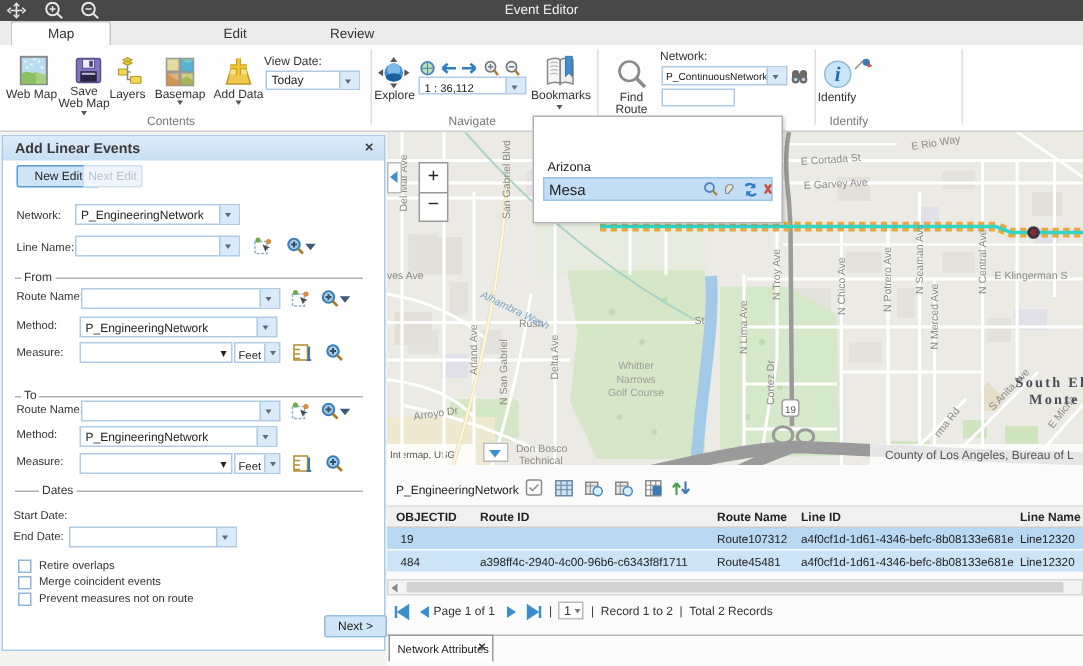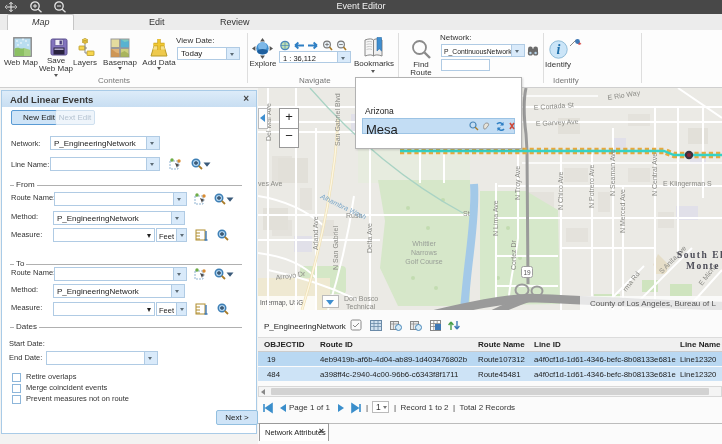--- a/index.html
+++ b/index.html
@@ -53,21 +53,21 @@
         <path d="M29,5 L33,5 M31,3 L31,7" stroke-width="1"></path>
       <circle cx="55" cy="5" r="4.2"></circle>
         <path d="M58.2,8.2 L61.5,11.2"></path>
         <path d="M53,5 L57,5" stroke-width="1"></path>
     </g>
   </svg>
 </div>
 
 <div id="tabbar" class="abs">
   <div class="abs tab-active"></div>
-  <div class="abs tabtext" style="left:32px;font-style:italic;">Map</div>
+  <div class="abs tabtext" style="left:32px;">Map</div>
   <div class="abs tabtext" style="left:149px;">Edit</div>
   <div class="abs tabtext" style="left:220px;">Review</div>
 </div>
 
 <div id="ribbon" class="abs">
 
   <svg class="abs" style="left:13px;top:7px" width="19" height="20" viewBox="0 0 19 20">
     <rect x="0.8" y="0.8" width="17.4" height="18.4" fill="#b9ddf0" stroke="#888" stroke-width="1.4"></rect>
     <path d="M1.5,12 C5,9 8,13 11,11 L11,19 L1.5,19 z" fill="#8cc063"></path>
     <path d="M11,11 L17.5,13 L17.5,19 L11,19 z" fill="#a5cf7e"></path>
@@ -370,21 +370,21 @@
   <div class="abs" style="left:0;top:0px;width:18px;height:19px;font-size:13px;color:#222;text-align:center;">+</div>
   <div class="abs" style="left:0;top:19px;width:18px;height:19px;font-size:13px;color:#222;text-align:center;">−</div>
 </div>
 <div class="abs" style="left:322px;top:295px;width:17px;height:13px;background:#fdfdfd;border:1px solid #bbb;box-sizing:border-box;">
   <div class="abs" style="left:3px;top:4px;border:4.5px solid transparent;border-top:5px solid #3f8fd0;border-bottom:none;"></div>
 </div>
 
 <div class="abs" style="left:355px;top:77px;width:167px;height:72px;background:#fff;border:1px solid #b2b2b2;box-sizing:border-box;box-shadow:1px 1px 2px rgba(0,0,0,0.15);">
   <div class="abs" style="left:9px;top:28px;font-size:8.5px;color:#222;">Arizona</div>
   <div class="abs" style="left:6px;top:40px;width:153px;height:16px;background:#c3ddf4;border:1px solid #9cc3e4;box-sizing:border-box;">
-    <span class="abs" style="left:3px;top:3px;font-size:13px;color:#222;">Mesa</span>
+    <span class="abs" style="left:3px;top:3px;font-size:10px;color:#222;">Mesa</span>
     <svg class="abs" style="left:106px;top:2px" width="46" height="11" viewBox="0 0 46 11">
       <circle cx="4" cy="4" r="3" fill="none" stroke="#4a87b8" stroke-width="1.2"></circle>
         <path d="M6.2,6.2 L9,9" stroke="#a97b28" stroke-width="1.4"></path>
       <path d="M15,8 C14,5 15,2 18,2 C20,2 20,4 19,5 L16.5,8 z" fill="#e8e4da" stroke="#888" stroke-width="0.8"></path>
       <path d="M28,3 a3.5,3.5 0 0,1 6,1 M35,8 a3.5,3.5 0 0,1 -6,-1" stroke="#2e7fc4" stroke-width="1.6" fill="none"></path>
       <path d="M34.5,1 v3.5 h-3.5 z M28.5,10 v-3.5 h3.5 z" fill="#2e7fc4"></path>
       <path d="M41,2 l4,6 M45,2 l-4,6" stroke="#cc4b3d" stroke-width="1.6"></path>
     </svg>
   </div>
 </div>
@@ -499,21 +499,21 @@
     <path d="M1,5 h4 M1,8 h4 M1,11 h4" stroke="#b08d2f"></path>
     <path d="M11,3 v9 M9.5,12 h3" stroke="#3e78b5" stroke-width="1.4"></path>
   </svg>
   <svg class="abs" style="left:215px;top:212px" width="13" height="13" viewBox="0 0 13 13">
     <circle cx="5" cy="5" r="3.8" fill="#a8cdea" stroke="#3d7fb5" stroke-width="1.4"></circle>
     <path d="M3,5 h4 M5,3 v4" stroke="#34506b" stroke-width="1.3"></path>
     <path d="M7.8,7.8 L11,11" stroke="#a97b28" stroke-width="1.8"></path>
   </svg>
 
   <div class="abs sep" style="left:8px;top:236px;width:232px;"></div>
-  <div class="abs seplabel" style="left:12px;top:231px;">Dates</div>
+  <div class="abs seplabel" style="left:24px;top:231px;">Dates</div>
 
   <div class="abs flabel" style="left:7px;top:248px;">Start Date:</div>
   <div class="abs flabel" style="left:7px;top:262px;">End Date:</div>
   <div class="abs combo" style="left:44px;top:260px;width:112px;height:14px;">
       <span class="cbtn"></span>
     </div>
 
   <div class="abs chk" style="left:10px;top:282px;"></div>
   <div class="abs flabel" style="left:24px;top:281px;">Retire overlaps</div>
   <div class="abs chk" style="left:10px;top:293px;"></div>
@@ -557,21 +557,20 @@
   </svg>
 
   <div class="abs" style="left:0;top:27px;width:464px;height:15px;background:#f0f0f0;border-top:1px solid #dcdcdc;border-bottom:1px solid #cccccc;box-sizing:border-box;"></div>
   <div class="abs th" style="left:6px;top:30px;">OBJECTID</div>
   <div class="abs th" style="left:62px;top:30px;">Route ID</div>
   <div class="abs th" style="left:220px;top:30px;">Route Name</div>
   <div class="abs th" style="left:276px;top:30px;">Line ID</div>
   <div class="abs th" style="left:422px;top:30px;">Line Name</div>
   <div class="abs" style="left:0;top:42px;width:464px;height:14px;background:#b9d8f2;"></div>
   <div class="abs td" style="left:9px;top:45px;">19</div>
-  <div class="abs td" style="left:62px;top:45px;">4eb9419b-af6b-4d04-ab89-1d403476802b</div>
   <div class="abs td" style="left:220px;top:45px;">Route107312</div>
   <div class="abs td" style="left:276px;top:45px;">a4f0cf1d-1d61-4346-befc-8b08133e681e</div>
   <div class="abs td" style="left:422px;top:45px;">Line12320</div>
   <div class="abs" style="left:0;top:57px;width:464px;height:14px;background:#cde3f6;"></div>
   <div class="abs td" style="left:9px;top:60px;">484</div>
   <div class="abs td" style="left:62px;top:60px;">a398ff4c-2940-4c00-96b6-c6343f8f1711</div>
   <div class="abs td" style="left:220px;top:60px;">Route45481</div>
   <div class="abs td" style="left:276px;top:60px;">a4f0cf1d-1d61-4346-befc-8b08133e681e</div>
   <div class="abs td" style="left:422px;top:60px;">Line12320</div>
 

